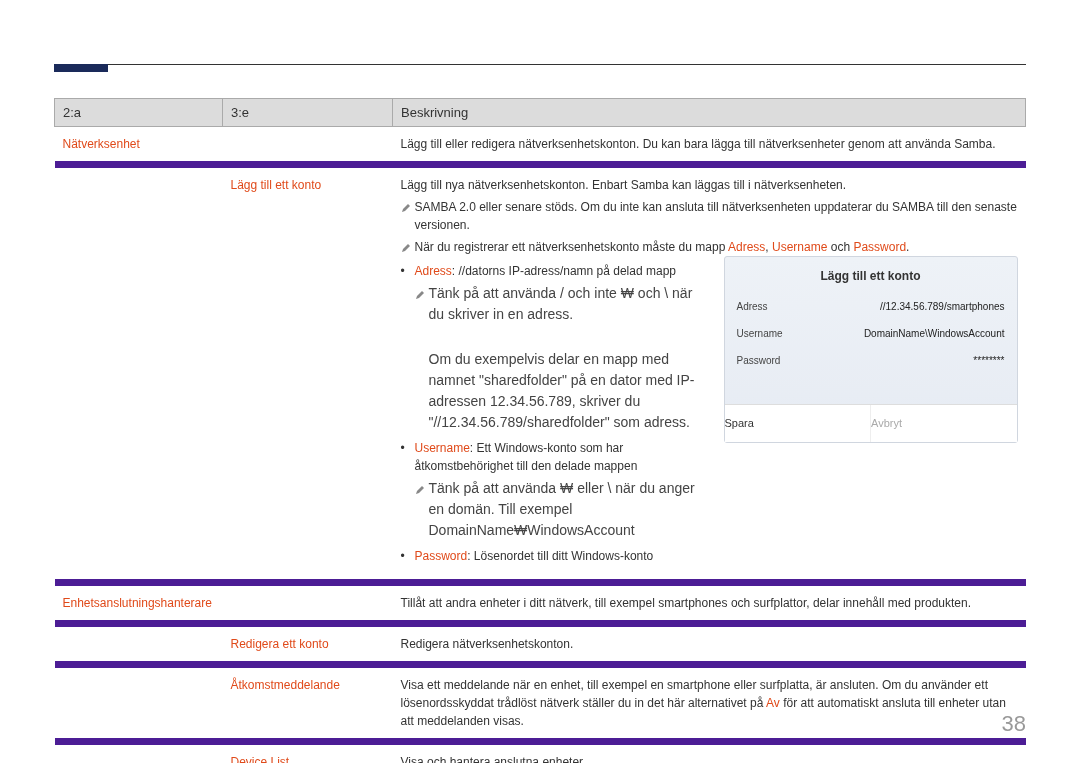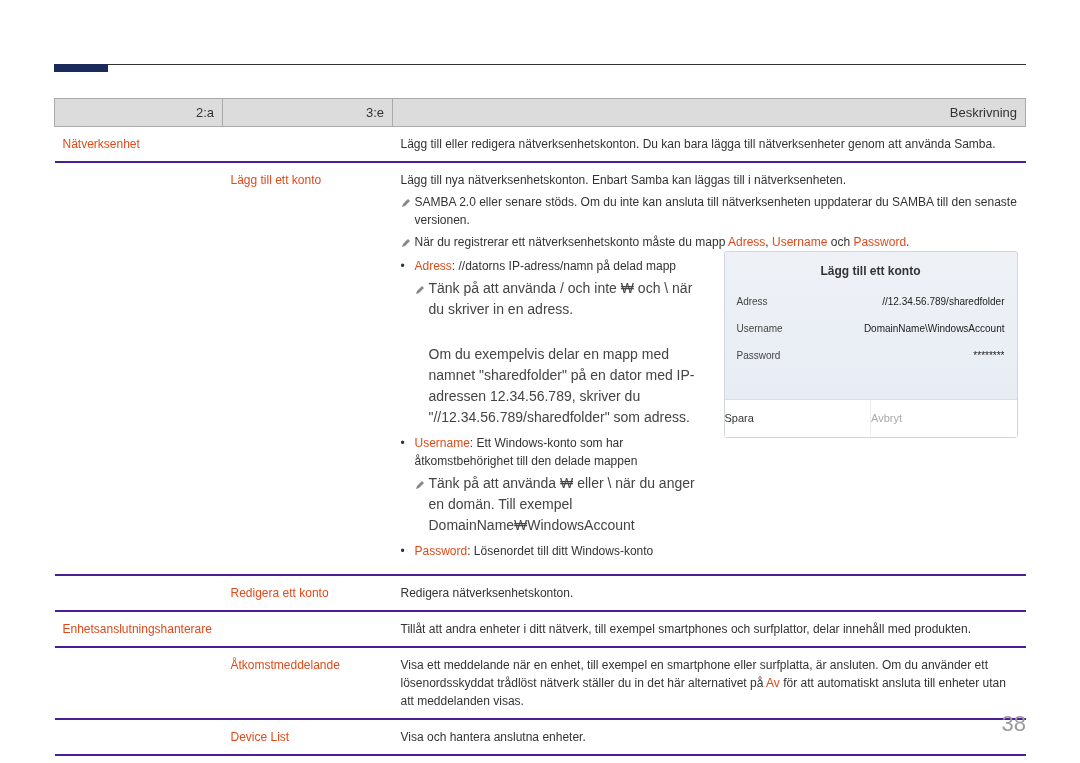--- a/index.html
+++ b/index.html
@@ -31,26 +31,26 @@
   .content { margin-top: 44px; }
   table.main {
     width: 100%;
     border-collapse: collapse;
     table-layout: fixed;
   }
   table.main th {
     background: #dcdcdc;
     border: 1px solid #aaa;
     padding: 6px 8px;
-    text-align: right;
+    text-align: left;
     font-weight: 400;
     font-size: 13px;
   }
   table.main td {
-    border-bottom: 2px solid #4c1d95;
+    border-bottom: 7px solid #4c1d95;
     padding: 8px 8px;
     vertical-align: top;
     font-size: 12px;
     line-height: 1.5;
   }
   table.main td.c1, table.main td.c2 { color: #e04a1a; }
   table.main td.c1 { width: 168px; }
   table.main td.c2 { width: 170px; }
   .red { color: #e04a1a; }
   .note-row { padding-left: 14px; position: relative; margin-top: 4px; }
@@ -164,50 +164,50 @@
               <li>
                 <span class="red">Password</span><span>: Lösenordet till ditt Windows-konto</span>
               </li>
             </ul>
           </div>
           <div class="desc-right">
             <div class="dialog">
               <div class="dialog-title">Lägg till ett konto</div>
               <div class="dialog-row">
                     <span class="k">Adress</span>
-                    <span class="v">//12.34.56.789/sharedfolder</span>
+                    <span class="v">//12.34.56.789/smartphones</span>
                   </div>
               <div class="dialog-row">
                     <span class="k">Username</span>
                     <span class="v">DomainName\WindowsAccount</span>
                   </div>
               <div class="dialog-row">
                     <span class="k">Password</span>
                     <span class="v">********</span>
                   </div>
               <div class="dialog-buttons">
                 <div>Spara</div>
                 <div>Avbryt</div>
               </div>
             </div>
           </div>
         </div>
       </td>
     </tr>
 
     <tr>
-      <td class="c1"></td>
-      <td class="c2">Redigera ett konto</td>
-      <td>Redigera nätverksenhetskonton.</td>
-    </tr>
-
-    <tr>
       <td class="c1">Enhetsanslutningshanterare</td>
       <td class="c2"></td>
       <td>Tillåt att andra enheter i ditt nätverk, till exempel smartphones och surfplattor, delar innehåll med produkten.</td>
+    </tr>
+
+    <tr>
+      <td class="c1"></td>
+      <td class="c2">Redigera ett konto</td>
+      <td>Redigera nätverksenhetskonton.</td>
     </tr>
 
     <tr>
       <td class="c1"></td>
       <td class="c2">Åtkomstmeddelande</td>
       <td>
         <span>Visa ett meddelande när en enhet, till exempel en smartphone eller surfplatta, är ansluten. Om du använder ett lösenordsskyddat trådlöst nätverk ställer du in det här alternativet på </span><span class="red">Av</span><span> för att automatiskt ansluta till enheter utan att meddelanden visas.</span>
       </td>
     </tr>
 

